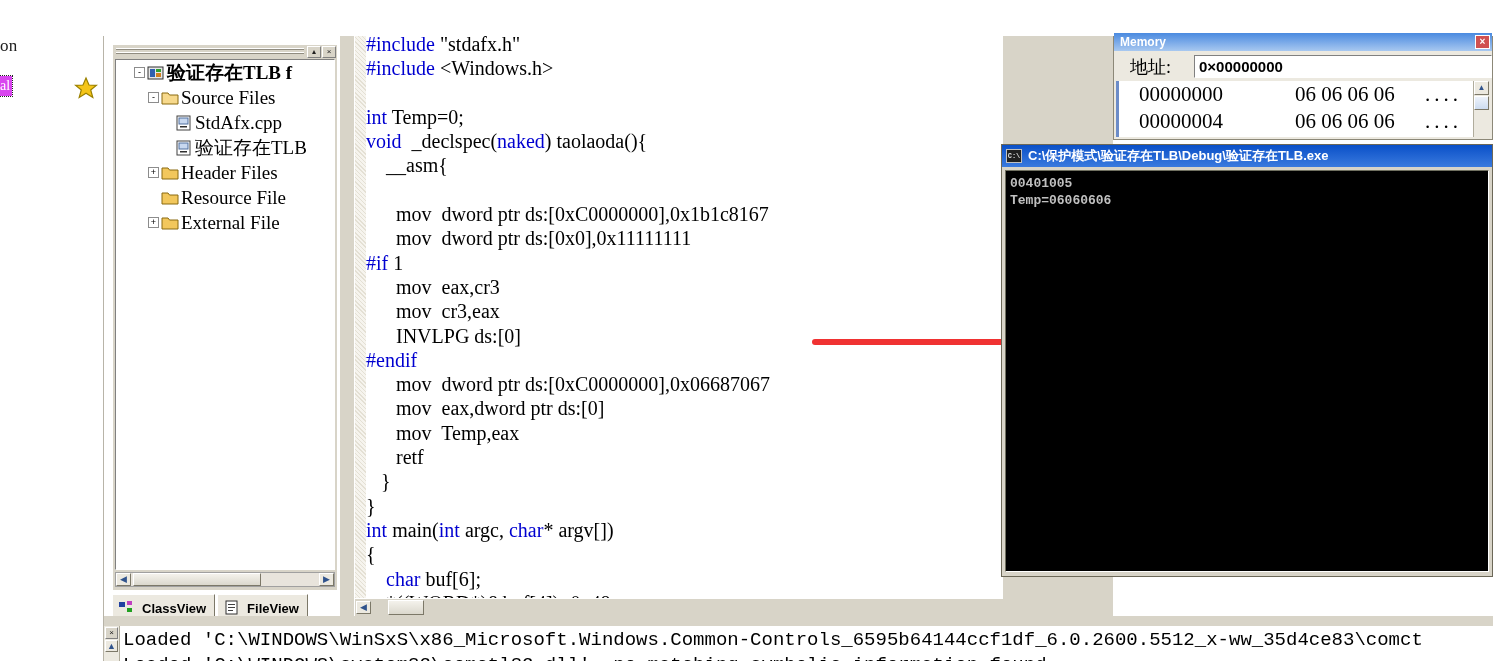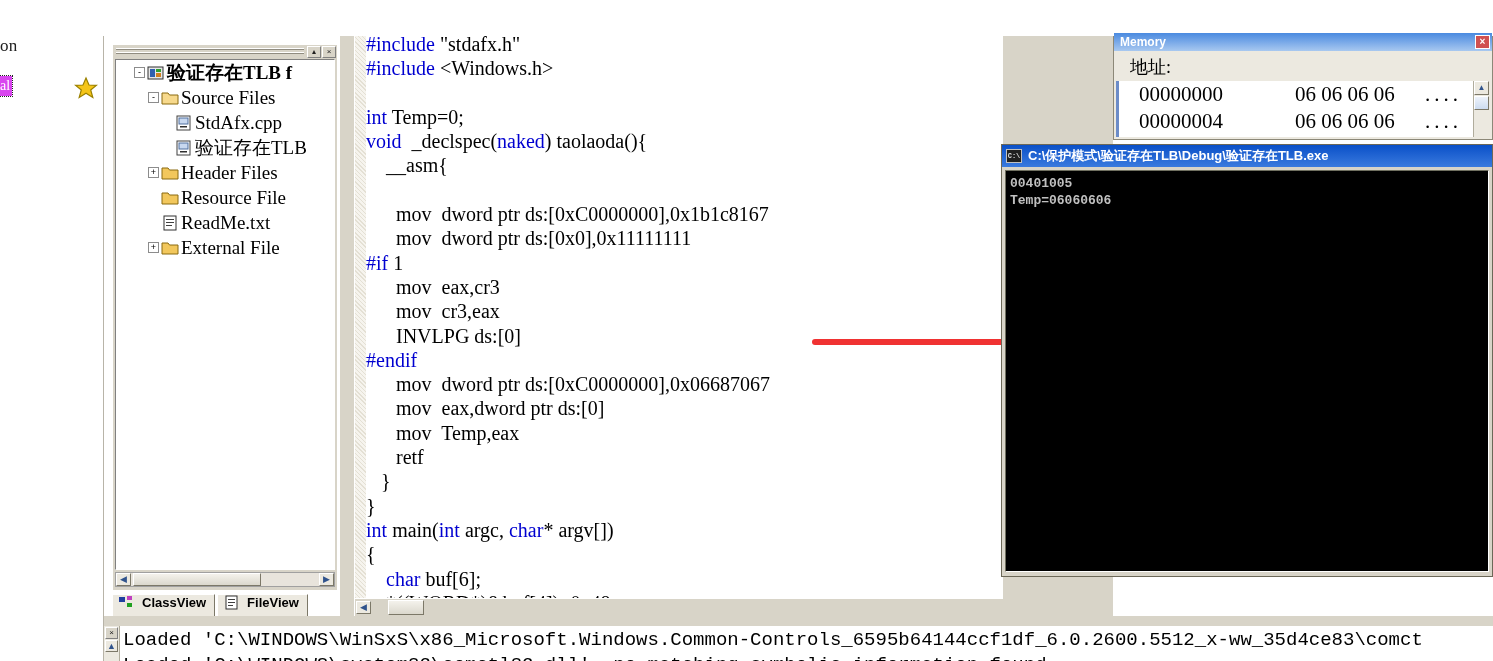--- a/index.html
+++ b/index.html
@@ -63,21 +63,21 @@
     background: #e8e4dc; border: 1px solid #a0a0a0; display: flex; align-items: center;
   }
   .sbtn { width: 15px; height: 13px; background: #ece9e0; border: 1px solid;
           border-color: #ffffff #7c7868 #7c7868 #ffffff; color: #30538c;
           font-size: 9px; line-height: 11px; text-align: center;
           font-family: "Liberation Sans", sans-serif; }
   #tree-thumb { width: 128px; height: 13px; margin-left: 2px;
     background: linear-gradient(to bottom,#f4f2ec,#dbd8cd);
     border: 1px solid; border-color: #ffffff #7c7868 #7c7868 #ffffff; }
   #tree-tabs { position: absolute; left: 112px; top: 558px; height: 22px; display: flex; }
-  .vtab { height: 22px; padding: 0 8px 0 5px; display: flex; align-items: flex-start; gap: 4px;
+  .vtab { height: 22px; padding: 0 8px 0 5px; display: flex; align-items: flex-end; gap: 4px;
     background: #ece9e0; border: 1px solid; border-color: #ffffff #7c7868 #7c7868 #ffffff;
     border-bottom: none; font-size: 13px; font-weight: bold; color: #000000;
     font-family: "Liberation Sans", sans-serif; margin-right: 2px; }
 
   
   #splitter { position: absolute; left: 340px; top: 0; width: 14px; height: 585px; background: #d8d4c8; }
 
   
   #editor {
     position: absolute; left: 355px; top: 0; width: 648px; height: 562px;
@@ -232,31 +232,20 @@
         <div class="tnode">
           <span class="spacer" style="width: 32px;"></span>
           <span class="spacer" style="width: 13px;"></span>
           <svg class="ico" viewBox="0 0 18 16">
             <path d="M1 3h6l1.5 2H17v9H1z" fill="#f2c75c" stroke="#8a6a10" stroke-width="1"></path>
           </svg>
           <span class="lbl">Resource File</span>
         </div>
         <div class="tnode">
           <span class="spacer" style="width: 32px;"></span>
-          <span class="spacer" style="width: 13px;"></span>
-          <svg class="ico" viewBox="0 0 18 16">
-            <rect x="3" y="1" width="12" height="14" fill="#ffffff" stroke="#303030"></rect>
-            <rect x="5" y="4" width="8" height="1" fill="#404040"></rect>
-            <rect x="5" y="7" width="8" height="1" fill="#404040"></rect>
-            <rect x="5" y="10" width="6" height="1" fill="#404040"></rect>
-          </svg>
-          <span class="lbl">ReadMe.txt</span>
-        </div>
-        <div class="tnode">
-          <span class="spacer" style="width: 32px;"></span>
           <span class="exp">+</span>
           <svg class="ico" viewBox="0 0 18 16">
             <path d="M1 3h6l1.5 2H17v9H1z" fill="#f2c75c" stroke="#8a6a10" stroke-width="1"></path>
           </svg>
           <span class="lbl">External File</span>
         </div>
       </div>
     <div id="tree-hscroll">
       <div class="sbtn">◀</div>
       <div id="tree-thumb"></div>
@@ -296,20 +285,21 @@
   </div>
   <div id="ed-right-fill"></div>
 
   <div id="memwin">
     <div id="mem-title">
       <span>Memory</span>
       <span id="mem-close">×</span>
     </div>
     <div id="mem-addrbar">
       <div id="mem-addrlabel">地址:</div>
+      <div id="mem-addrinput">0×00000000</div>
     </div>
     <div id="mem-grid">
         <div class="memrow"><span class="m-addr">00000000</span><span class="m-hex">06 06 06 06</span><span class="m-asc">....</span></div>
         <div class="memrow"><span class="m-addr">00000004</span><span class="m-hex">06 06 06 06</span><span class="m-asc">....</span></div>
         <div class="memrow"><span class="m-addr">00000008</span><span class="m-hex">06 06 06 06</span><span class="m-asc">....</span></div>
       </div>
     <div id="mem-vscroll">
       <div id="mem-vup">▲</div>
       <div id="mem-vthumb"></div>
     </div>

